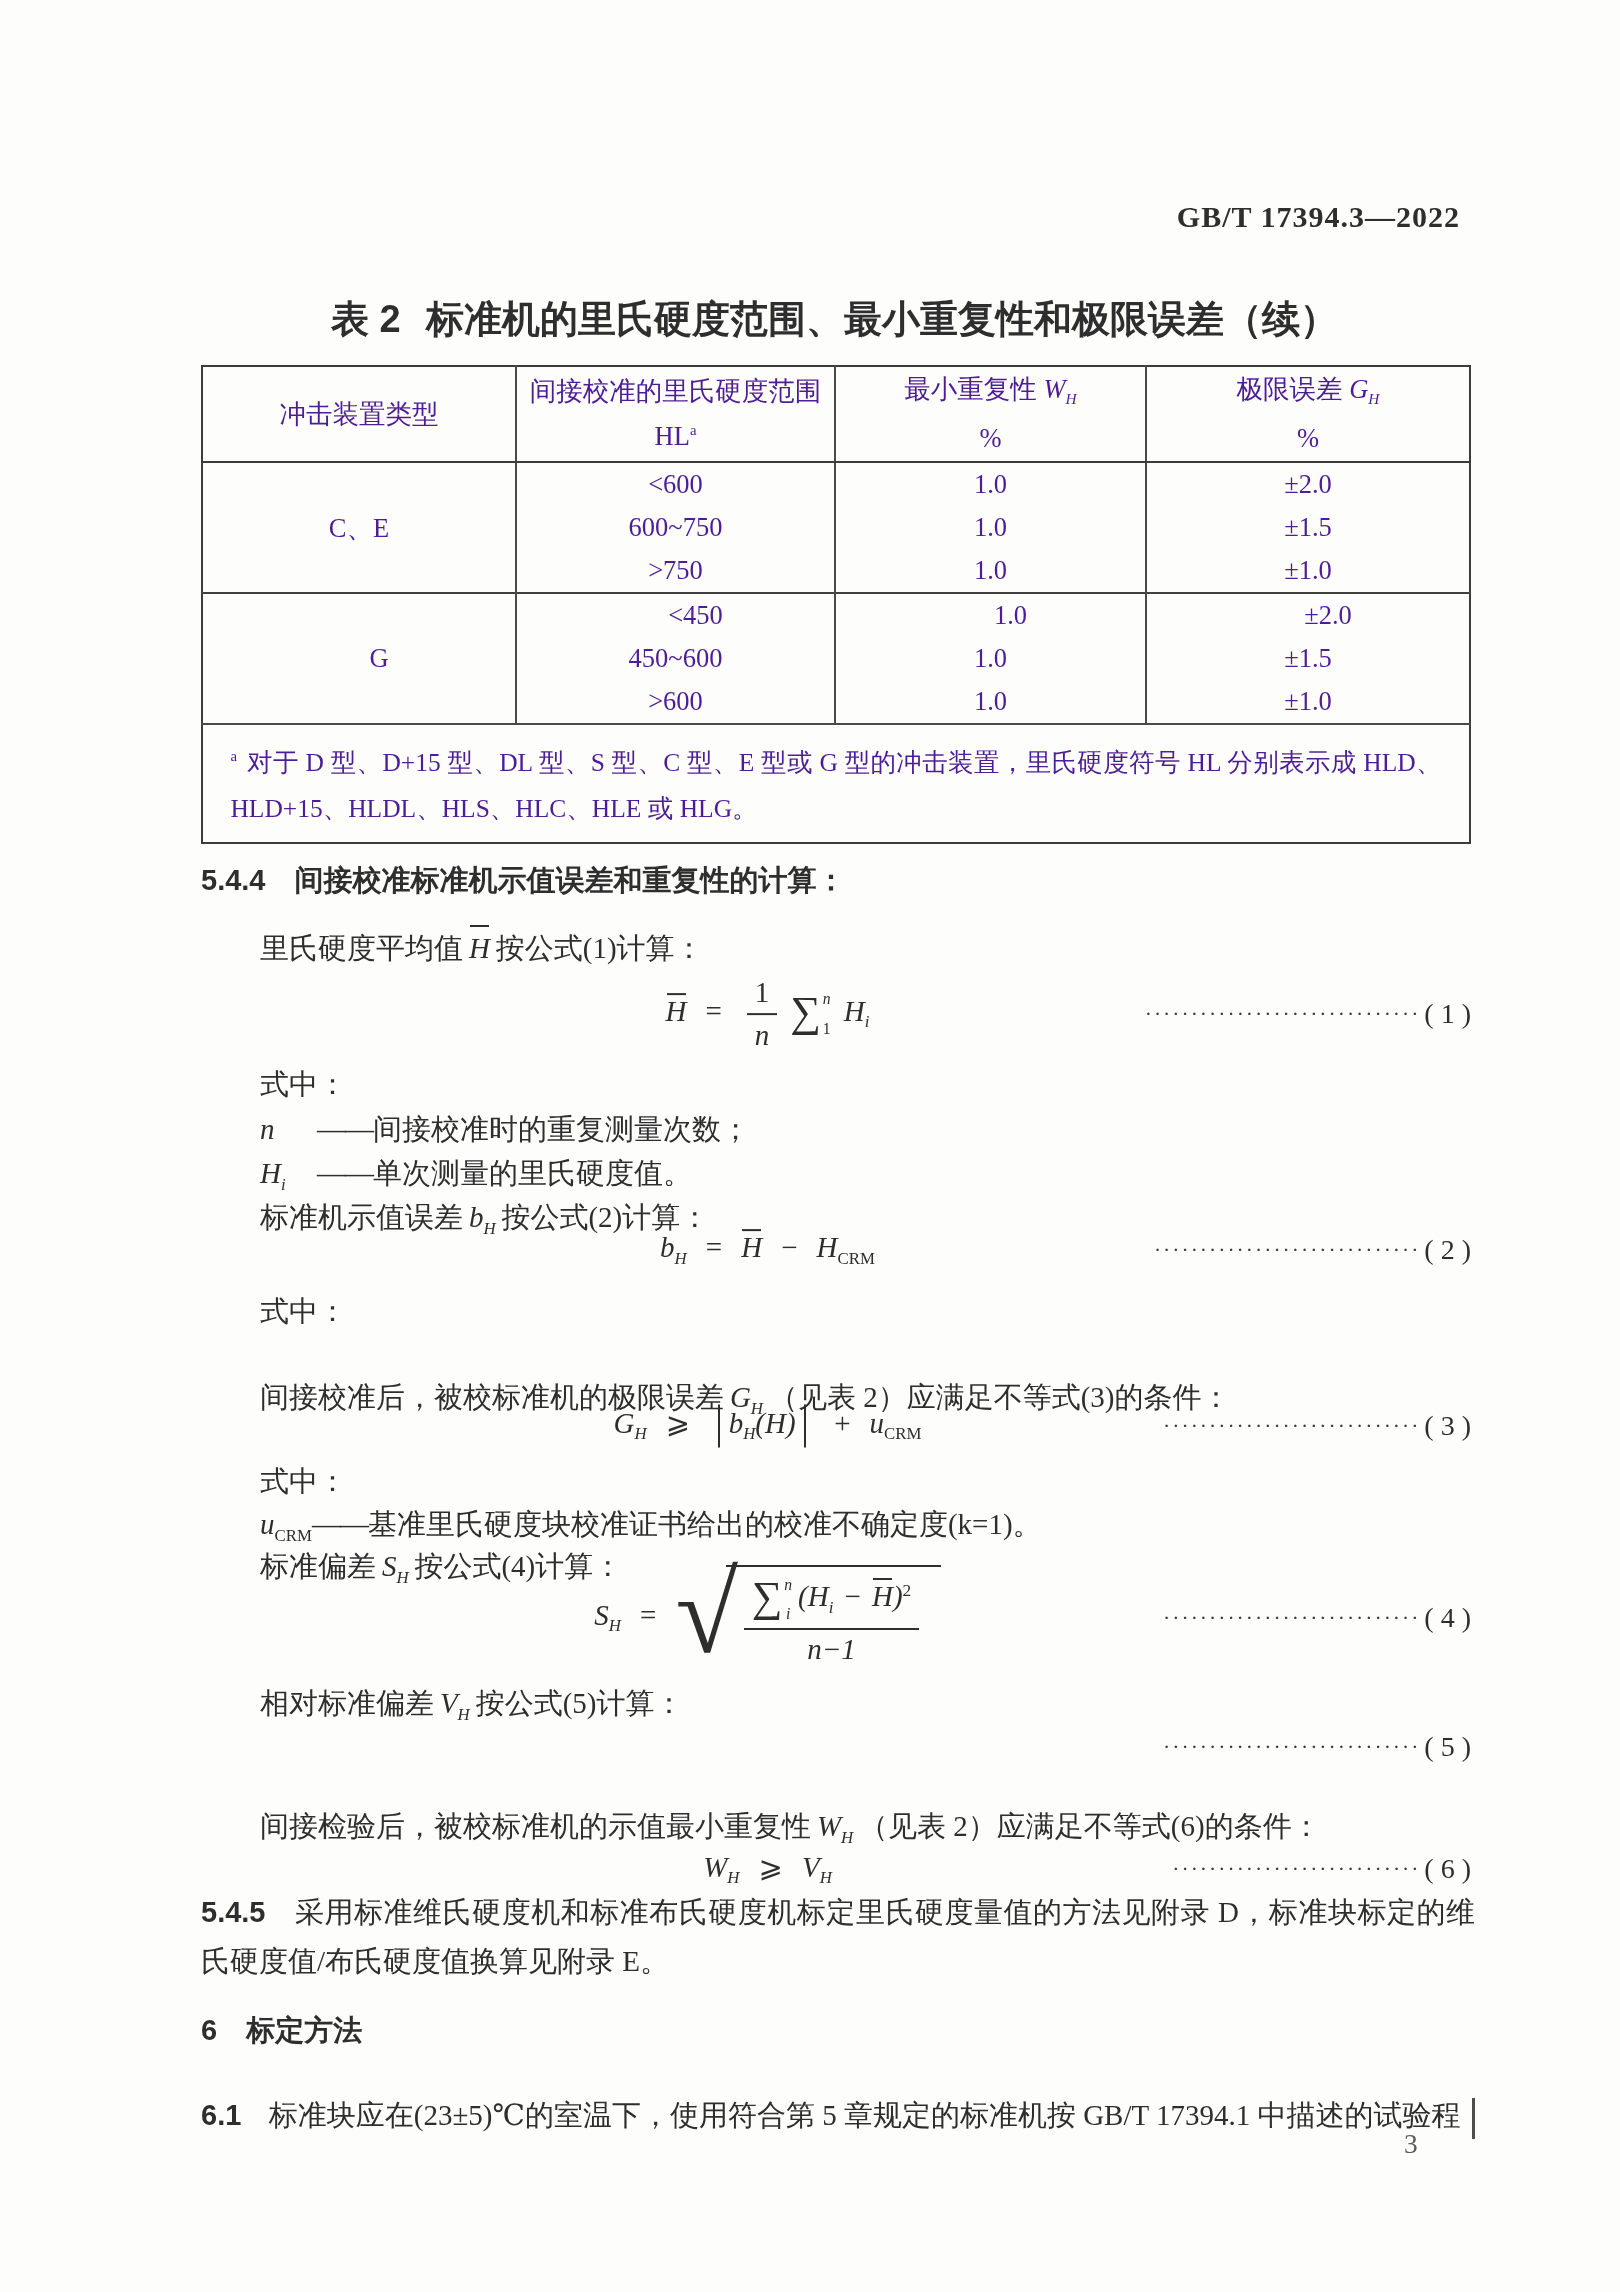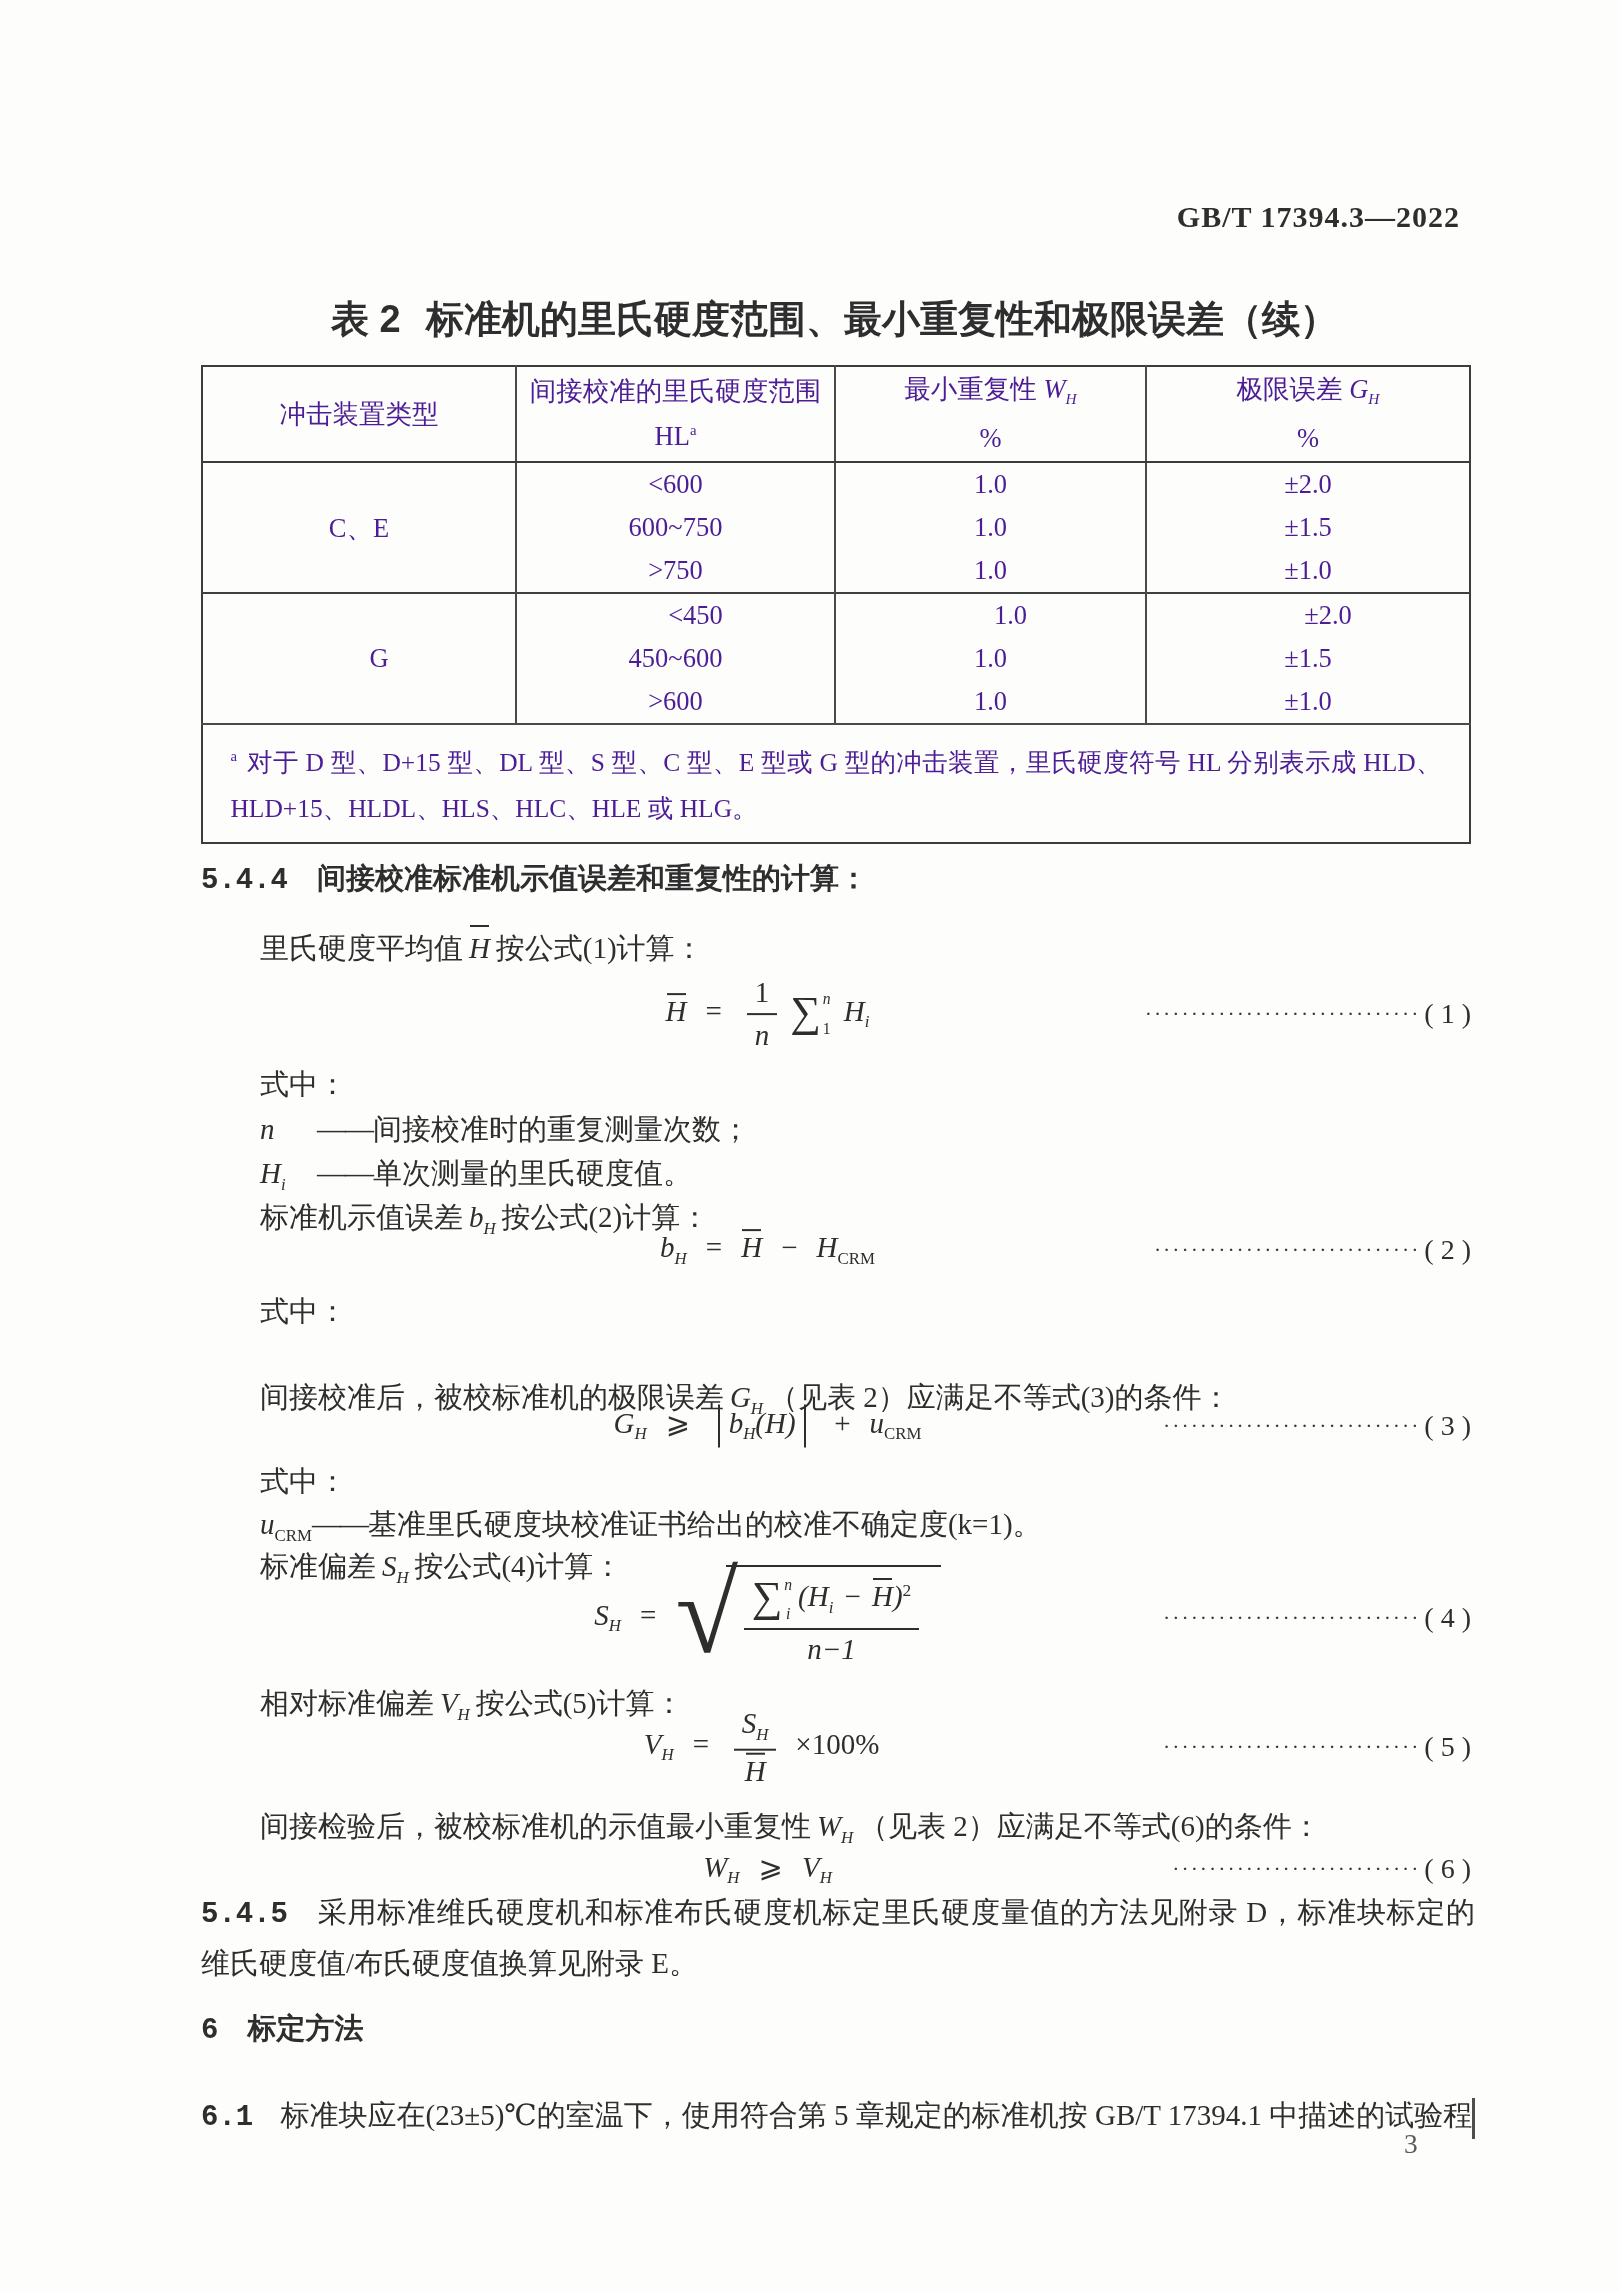--- a/index.html
+++ b/index.html
@@ -27,21 +27,21 @@
   td.fn{text-align:justify;font-size:25.5px;line-height:47px;padding:7.8px 27.4px 9.8px 27.4px;height:80px;}
   sup.fsup{font-size:14.7px;margin-right:9.8px;}
   sup.hsup{font-size:14.7px;}
   .var{font-style:italic;font-family:"Liberation Serif","DejaVu Serif",serif;}
   sub{font-size:0.58em;}
   sub.rsub{font-style:normal;}
 
   
   .line{left:201px;width:1274px;font-size:29px;line-height:43px;white-space:nowrap;}
   .ind{padding-left:59px;}
-  .hline{font-family:Liberation Mono, monospace;font-weight:bold;}
+  .hline{font-family:Liberation Sans, sans-serif;font-weight:bold;}
   .hno{margin-right:29px;}
   .term{display:inline-block;min-width:57px;}
   .dash{letter-spacing:-1px;}
   .pvar{margin:0 5.9px;}
 
   
   .ovl{position:relative;display:inline-block;font-style:italic;}
   .ovl::after{content:"";position:absolute;left:1px;right:1px;top:-2px;border-top:2px solid currentColor;}
 
   
@@ -238,29 +238,20 @@
       </span>
     </div>
     <div class="eqnum"><span class="dots">····························</span><span class="lbl">( 4 )</span></div>
   </div>
 
   <div class="abs line ind" style="top:1682px">
     <span>相对标准偏差</span><span class="pvar"><span class="var">V</span><sub class="var">H</sub></span><span>按公式(5)计算：</span>
   </div>
 
   <div class="abs eqrow" style="top:1705px;height:84px;">
-    <div class="eqc">
-      <span class="var">V</span><sub class="var">H</sub>
-      <span class="op">=</span>
-      <span class="frac">
-        <span class="num"><span class="var">S</span><sub class="var">H</sub></span>
-        <span class="den"><span class="ovl var">H</span></span>
-      </span>
-      <span class="op" style="margin-left:5.9px">×100%</span>
-    </div>
     <div class="eqnum"><span class="dots">····························</span><span class="lbl">( 5 )</span></div>
   </div>
 
   <div class="abs line ind" style="top:1805px">
     <span>间接检验后，被校标准机的示值最小重复性</span><span class="pvar"><span class="var">W</span><sub class="var">H</sub></span><span>（见表 2）应满足不等式(6)的条件：</span>
   </div>
 
   <div class="abs eqrow" style="top:1847px;height:43px;">
     <div class="eqc">
       <span class="var">W</span><sub class="var">H</sub>

